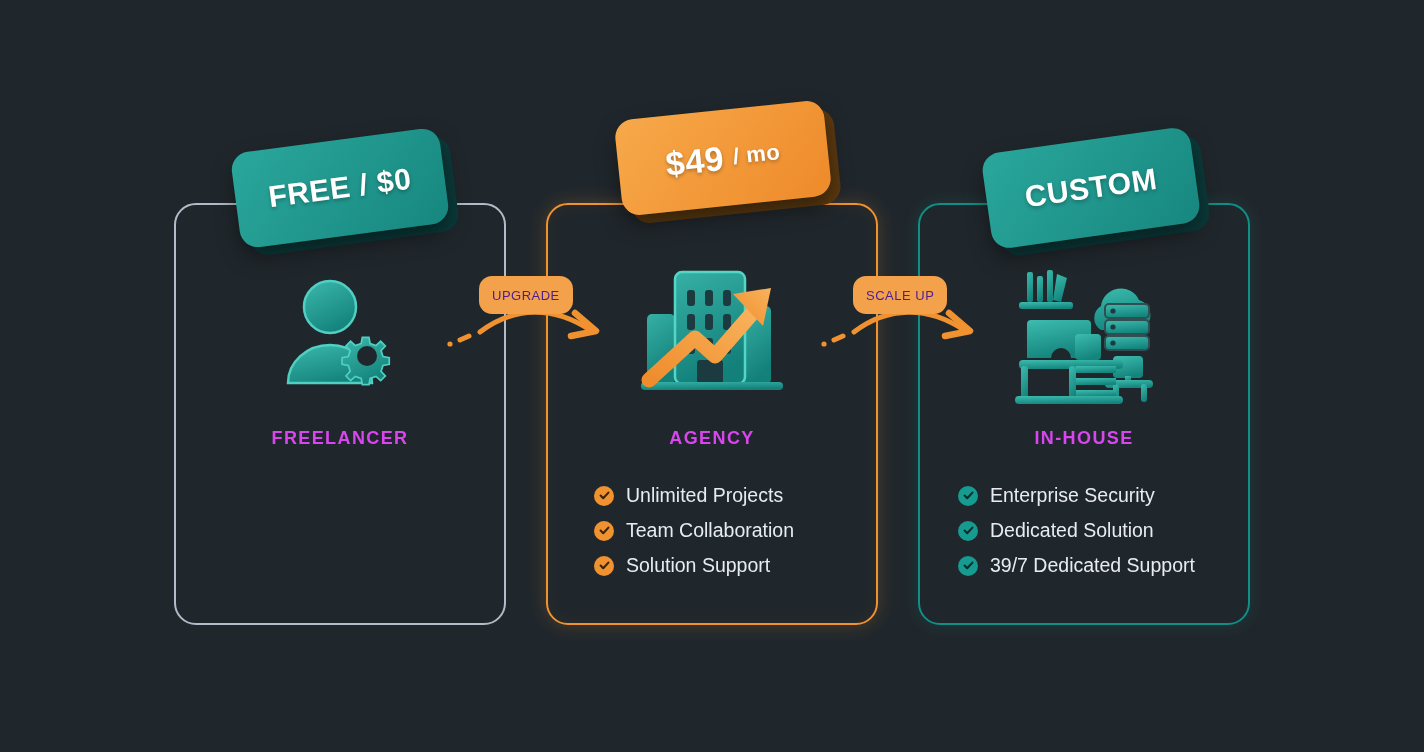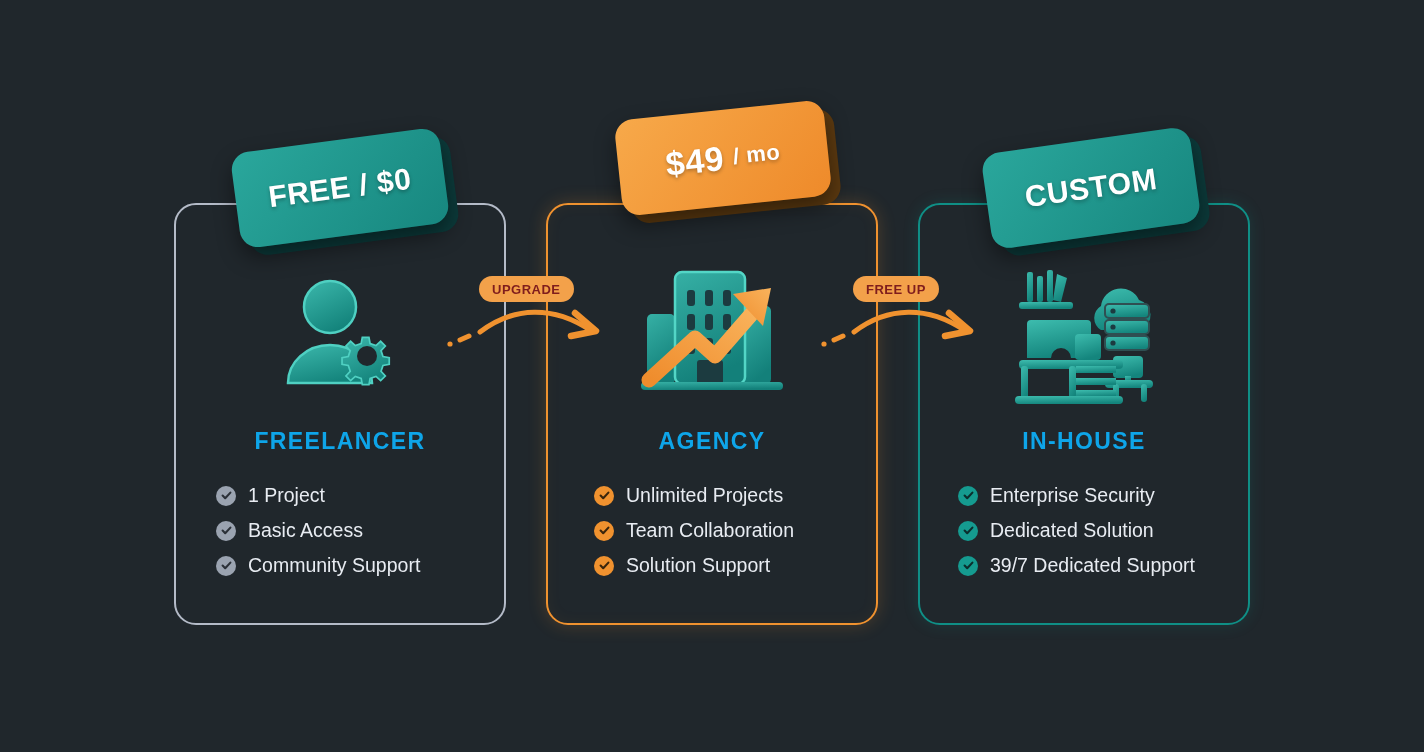--- a/index.html
+++ b/index.html
@@ -63,21 +63,21 @@
     position:absolute;top:258px;width:332px;height:150px;
     display:flex;align-items:center;justify-content:center;
   }
   .icon-holder.i-free{left:174px;}
   .icon-holder.i-agency{left:546px;}
   .icon-holder.i-inhouse{left:918px;}
 
   
   .tier-title{
     position:absolute;top:428px;width:332px;text-align:center;
-    font-size:23px;font-weight:bold;letter-spacing:1.4px;color:#0ea5e9;
+    font-size:18px;font-weight:bold;letter-spacing:1.4px;color:#d946ef;
   }
   .tier-title.t-free{left:174px;}
   .tier-title.t-agency{left:546px;}
   .tier-title.t-inhouse{left:918px;}
 
   .feat-list{position:absolute;top:478px;list-style:none;margin:0;padding:0;}
   .feat-list.f-free{left:216px;}
   .feat-list.f-agency{left:594px;text-align:right;}
   .feat-list.f-inhouse{left:958px;}
 
@@ -87,23 +87,23 @@
   }
   .chk{width:20px;height:20px;border-radius:50%;flex:0 0 auto;
        display:flex;align-items:center;justify-content:center;}
   .chk svg{display:block;}
   .chk.gray{background:#9aa3b0;}
   .chk.orange{background:#f0922f;}
   .chk.teal{background:#159b90;}
 
   
   .conn-pill{
-    position:absolute;height:26px;padding:0 13px;border-radius:13px;
-    background:#f3a14a;color:#7f1d1d;
-    font-size:13px;font-weight:bold;letter-spacing:.5px;
+    position:absolute;height:38px;padding:0 13px;border-radius:13px;
+    background:#f3a14a;color:#4c1d95;
+    font-size:13px;font-weight:normal;letter-spacing:.5px;
     display:flex;align-items:center;justify-content:center;
     z-index:6;
   }
   .conn-pill.p-upgrade{left:479px;top:276px;}
   .conn-pill.p-scale{left:853px;top:276px;}
 
   .conn-arrow{position:absolute;top:300px;z-index:5;}
   .conn-arrow.a-upgrade{left:444px;}
   .conn-arrow.a-scale{left:818px;}
 </style>
@@ -237,46 +237,20 @@
     <div class="badge-back"></div>
     <div class="badge teal">
       <span class="b-main small">CUSTOM</span>
     </div>
   </div>
 
   <div class="tier-title t-free">FREELANCER</div>
   <div class="tier-title t-inhouse">IN-HOUSE</div>
   <div class="tier-title t-agency">AGENCY</div>
 
-  <ul class="feat-list f-free">
-    <li>
-      <span class="chk gray">
-        <svg width="13" height="13" viewBox="0 0 13 13">
-            <path d="M2.6 6.6 L5.2 9.2 L10.4 3.6" fill="none" stroke="#2b3138" stroke-width="2.1" stroke-linecap="round" stroke-linejoin="round"></path>
-          </svg>
-      </span>
-      <span>1 Project</span>
-    </li>
-    <li>
-      <span class="chk gray">
-        <svg width="13" height="13" viewBox="0 0 13 13">
-            <path d="M2.6 6.6 L5.2 9.2 L10.4 3.6" fill="none" stroke="#2b3138" stroke-width="2.1" stroke-linecap="round" stroke-linejoin="round"></path>
-          </svg>
-      </span>
-      <span>Basic Access</span>
-    </li>
-    <li>
-      <span class="chk gray">
-        <svg width="13" height="13" viewBox="0 0 13 13">
-            <path d="M2.6 6.6 L5.2 9.2 L10.4 3.6" fill="none" stroke="#2b3138" stroke-width="2.1" stroke-linecap="round" stroke-linejoin="round"></path>
-          </svg>
-      </span>
-      <span>Community Support</span>
-    </li>
-  </ul>
 
   <ul class="feat-list f-agency">
     <li>
       <span class="chk orange">
         <svg width="13" height="13" viewBox="0 0 13 13">
             <path d="M2.6 6.6 L5.2 9.2 L10.4 3.6" fill="none" stroke="#3a250c" stroke-width="2.1" stroke-linecap="round" stroke-linejoin="round"></path>
           </svg>
       </span>
       <span>Unlimited Projects</span>
     </li>
@@ -333,15 +307,15 @@
   </svg>
 
   <svg class="conn-arrow a-scale" width="165" height="55" viewBox="0 0 165 55">
     <circle cx="6" cy="44" r="2.6" fill="#f0922f"></circle>
     <path d="M16 40 L25 36" stroke="#f0922f" stroke-width="5" stroke-linecap="round"></path>
     <path d="M36 32 C70 6 110 6 146 30" fill="none" stroke="#f0922f" stroke-width="5" stroke-linecap="round"></path>
     <path d="M131 13 L152 31 L127 36" fill="none" stroke="#f0922f" stroke-width="6.5" stroke-linecap="round" stroke-linejoin="round"></path>
   </svg>
 
   <div class="conn-pill p-upgrade">UPGRADE</div>
-  <div class="conn-pill p-scale">FREE UP</div>
+  <div class="conn-pill p-scale">SCALE UP</div>
 
 </div>
 
 </body></html>

